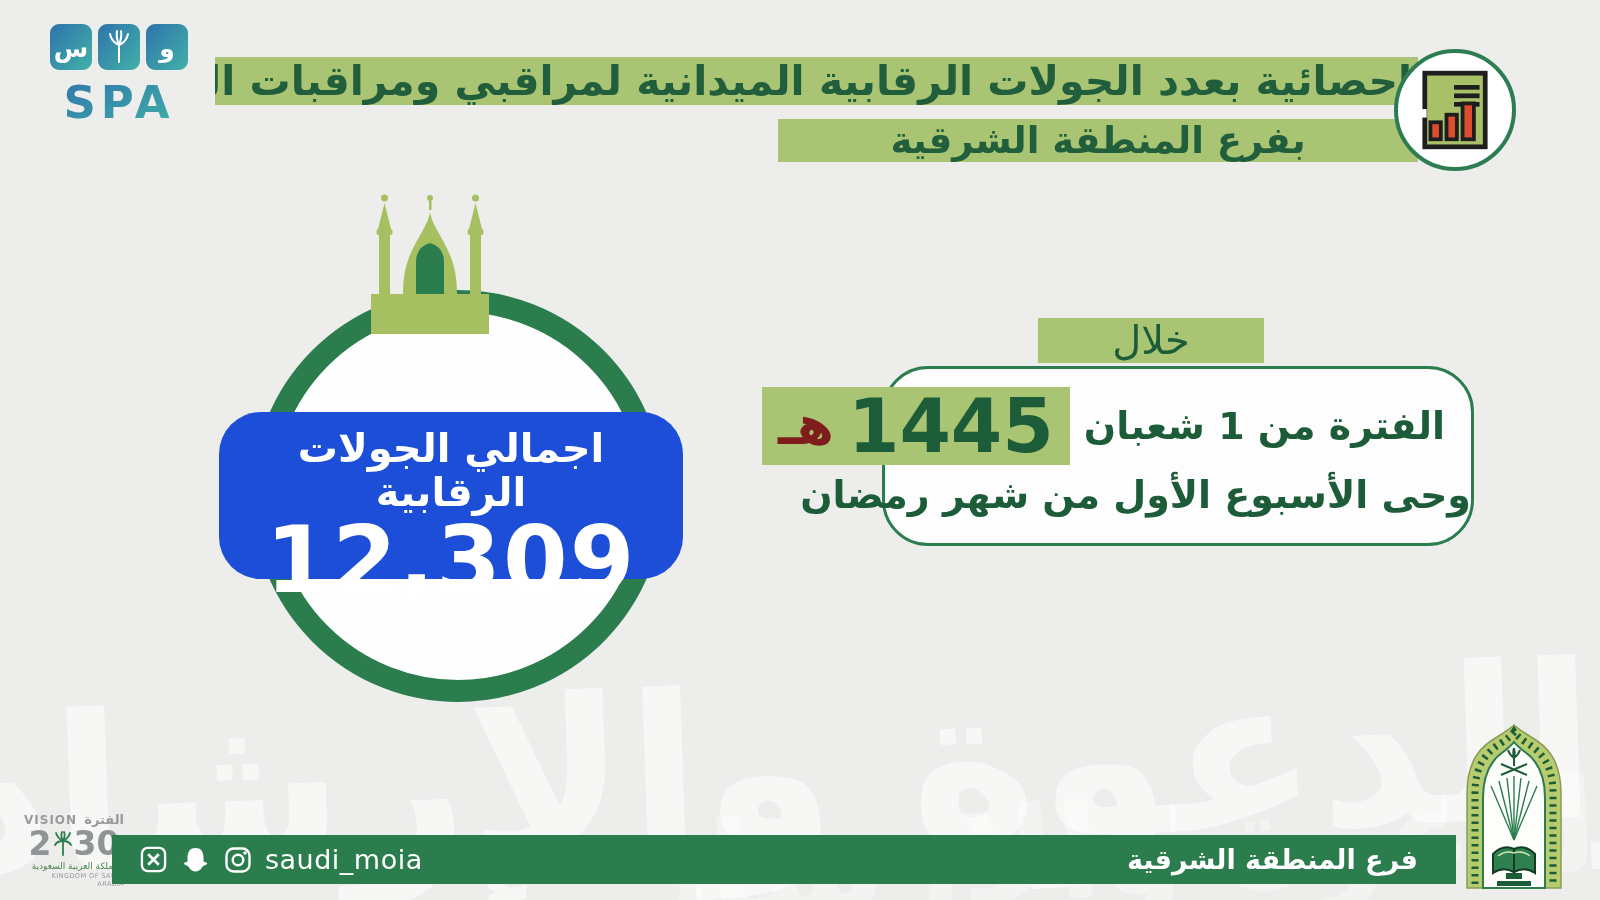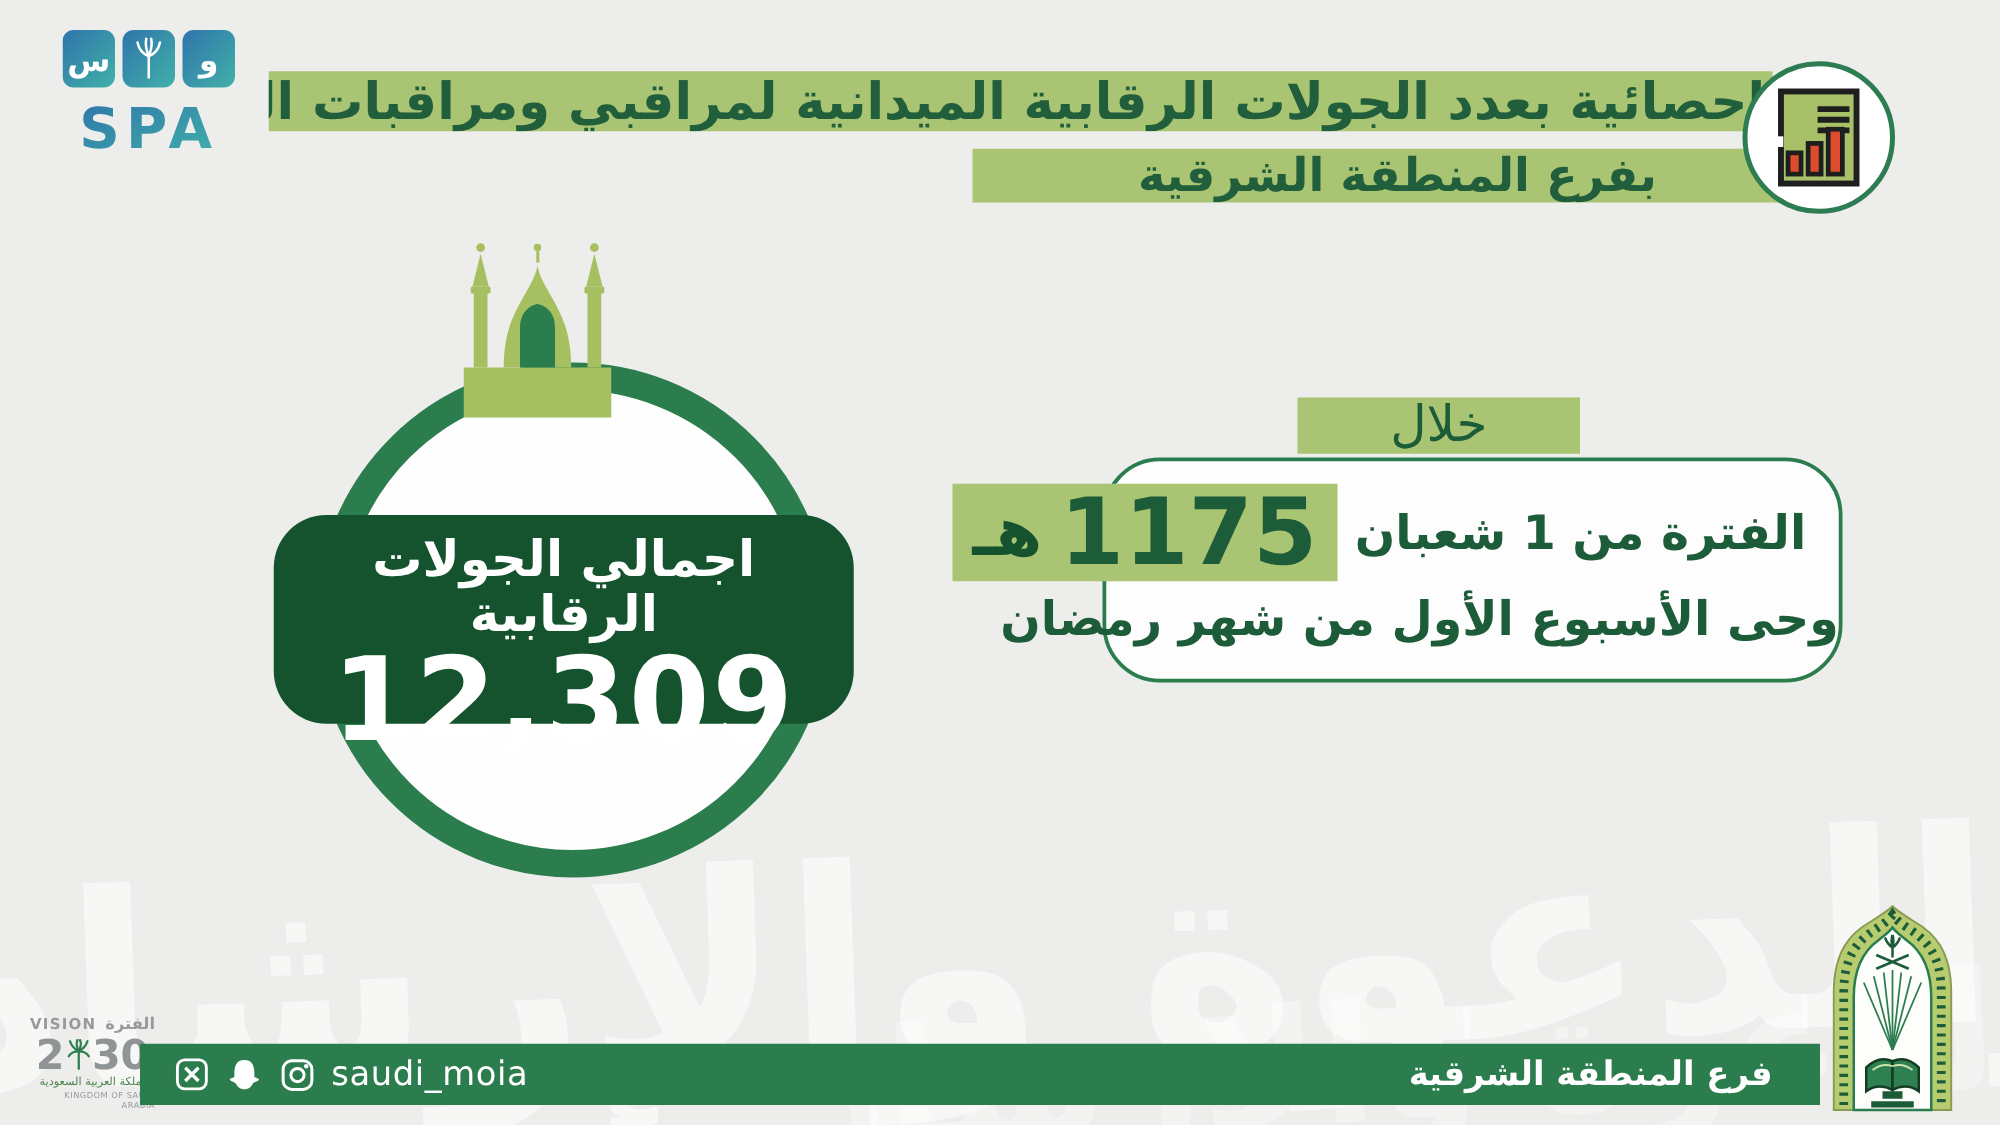--- a/index.html
+++ b/index.html
@@ -9,44 +9,44 @@
   }
   
   .wm{position:absolute;color:rgba(255,255,255,.55);font-weight:bold;
       white-space:nowrap;direction:rtl;z-index:1;pointer-events:none;}
   .wm1{left:-60px;top:598px;font-size:215px;transform:rotate(-2deg);}
   .wm2{left:640px;top:730px;font-size:130px;color:rgba(255,255,255,.35);transform:rotate(-3deg);}
   
   .title-bar{position:absolute;background:#a9c473;z-index:2;direction:rtl;
              overflow:hidden;white-space:nowrap;color:#215e3b;font-weight:bold;}
   .title-bar1{left:215px;top:57px;width:1203px;height:48px;font-size:41px;line-height:49px;text-align:right;padding:0 6px 0 0;box-sizing:border-box;}
-  .title-bar2{left:778px;top:119px;width:640px;height:43px;font-size:37px;line-height:44px;text-align:center;padding-left:20px;}
+  .title-bar2{left:778px;top:119px;width:640px;height:43px;font-size:37px;line-height:44px;text-align:center;}
   .header-icon-circle{position:absolute;left:1394px;top:49px;width:122px;height:122px;
       border-radius:50%;background:#fff;border:4px solid #2e7d52;box-sizing:border-box;
       display:flex;align-items:center;justify-content:center;z-index:3;}
   
   .spa{position:absolute;left:50px;top:24px;z-index:4;}
   
   .ring{position:absolute;left:252px;top:290px;width:412px;height:412px;border-radius:50%;
         background:#fdfefd;border:22px solid #2b7d4e;box-sizing:border-box;z-index:2;}
   .mosque{position:absolute;left:365px;top:188px;z-index:3;}
-  .stat-rect{position:absolute;left:219px;top:412px;width:464px;height:167px;background:#14532d;
+  .stat-rect{position:absolute;left:219px;top:412px;width:464px;height:167px;background:#1d4ed8;
         border-radius:42px;z-index:4;color:#fff;text-align:center;box-sizing:border-box;padding-top:14px;}
   .stat-label{font-size:40px;font-weight:bold;direction:rtl;line-height:1.1;}
   .stat-value{font-size:93px;font-weight:bold;line-height:1;letter-spacing:2px;direction:ltr;margin-top:0px;}
   
   .during-bar{position:absolute;left:1038px;top:318px;width:226px;height:45px;background:#a9c473;
         z-index:2;color:#1d5c38;font-weight:normal;font-size:40px;line-height:44px;text-align:center;direction:rtl;}
   .period-box{position:absolute;left:882px;top:366px;width:592px;height:180px;background:#fcfdfc;
         border:3px solid #2b7d4e;border-radius:46px;box-sizing:border-box;z-index:2;}
   .period-line1{position:absolute;top:18px;right:26px;display:flex;direction:rtl;align-items:center;gap:14px;}
   .period-from{color:#1d5c38;font-weight:bold;font-size:38px;white-space:nowrap;}
   .year-highlight{background:#a9c473;display:flex;direction:rtl;align-items:center;gap:14px;padding:2px 16px;}
   .year-num{color:#1d5c38;font-weight:bold;font-size:74px;line-height:1;direction:ltr;}
-  .year-era{color:#14532d;font-weight:bold;font-size:54px;line-height:1;}
+  .year-era{color:#7f1d1d;font-weight:bold;font-size:54px;line-height:1;}
   .period-line2{position:absolute;top:104px;left:0;width:100%;text-align:center;color:#1d5c38;
         font-weight:bold;font-size:38px;direction:rtl;white-space:nowrap;}
   
   .footer-bar{position:absolute;left:112px;top:835px;width:1344px;height:49px;background:#2b7d4e;
         z-index:3;display:flex;align-items:center;justify-content:space-between;
         padding:0 38px 0 28px;box-sizing:border-box;color:#fff;}
   .footer-left{display:flex;align-items:center;gap:13px;}
   .footer-handle{font-size:27px;letter-spacing:.5px;}
   .footer-site-group{display:flex;align-items:center;gap:12px;margin-left:28px;}
   .footer-site{font-size:28px;}
@@ -141,21 +141,21 @@
     <div class="stat-value">12,309</div>
   </div>
 
   <div class="during-bar">
     <span>خلال</span>
   </div>
   <div class="period-box">
     <div class="period-line1">
       <span class="period-from">الفترة من 1 شعبان</span>
       <span class="year-highlight">
-        <span class="year-num">1175</span>
+        <span class="year-num">1445</span>
         <span class="year-era">هـ</span>
       </span>
     </div>
     <div class="period-line2">وحى الأسبوع الأول من شهر رمضان</div>
   </div>
 
   <div class="footer-bar">
     <div class="footer-left">
       <svg width="27" height="27" viewBox="0 0 28 28">
         <rect x="2" y="2" width="24" height="24" rx="6" fill="none" stroke="#ffffff" stroke-width="2.4"></rect>

